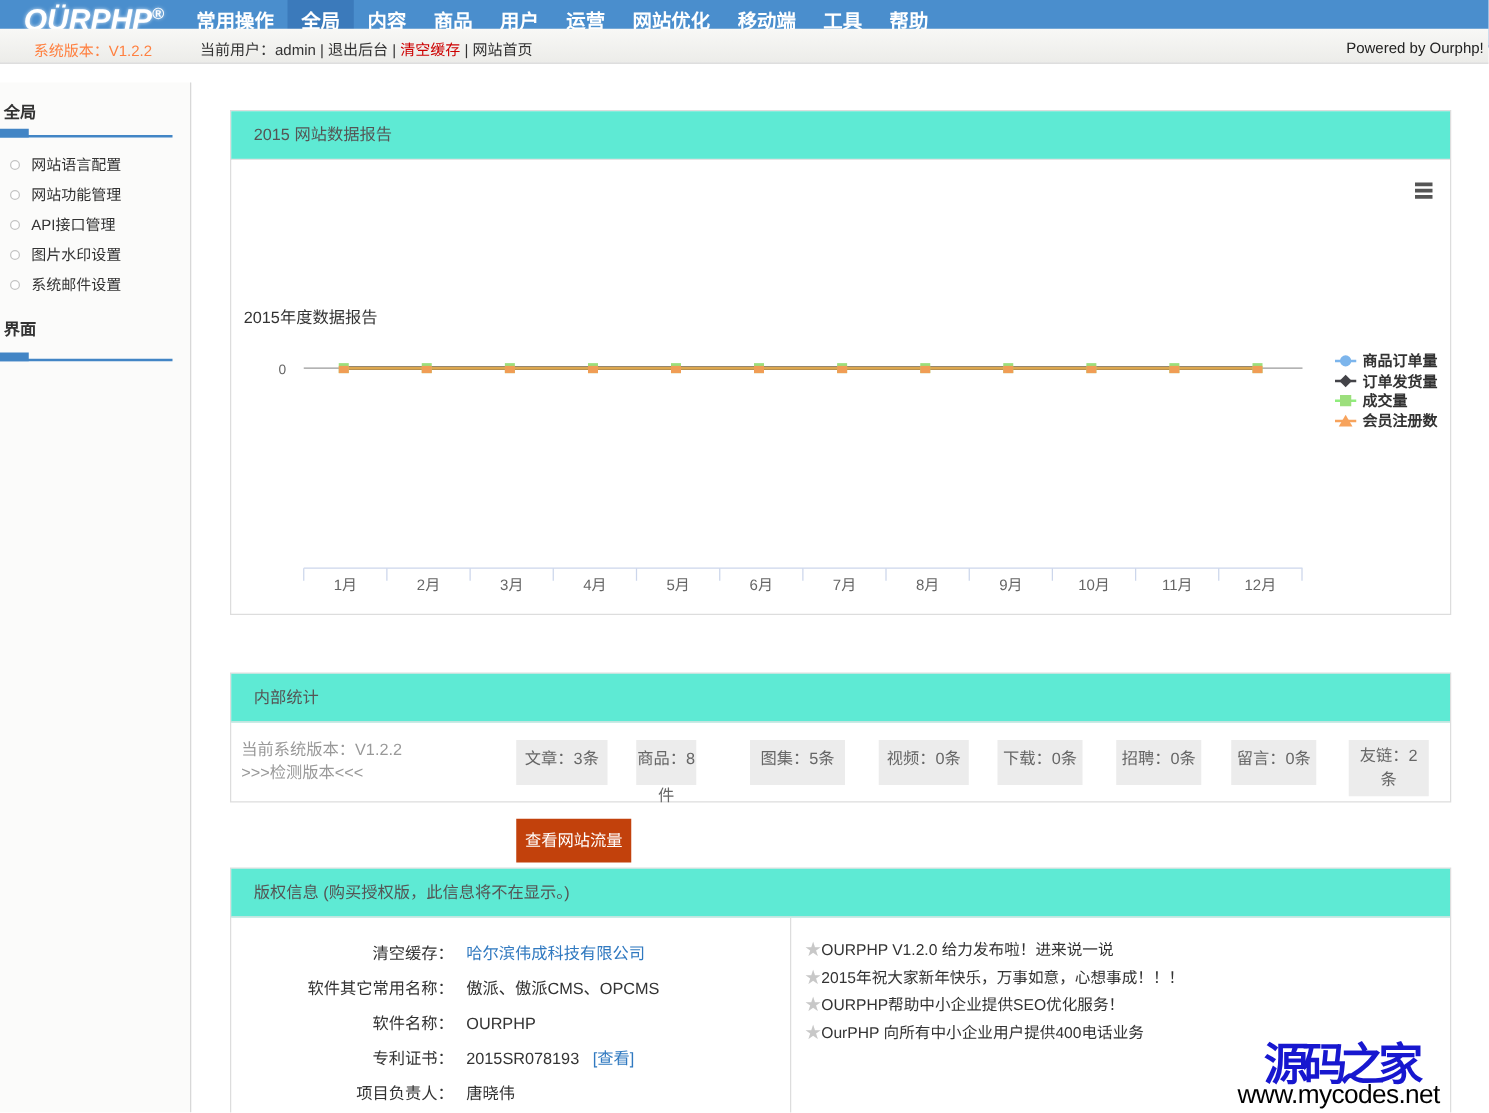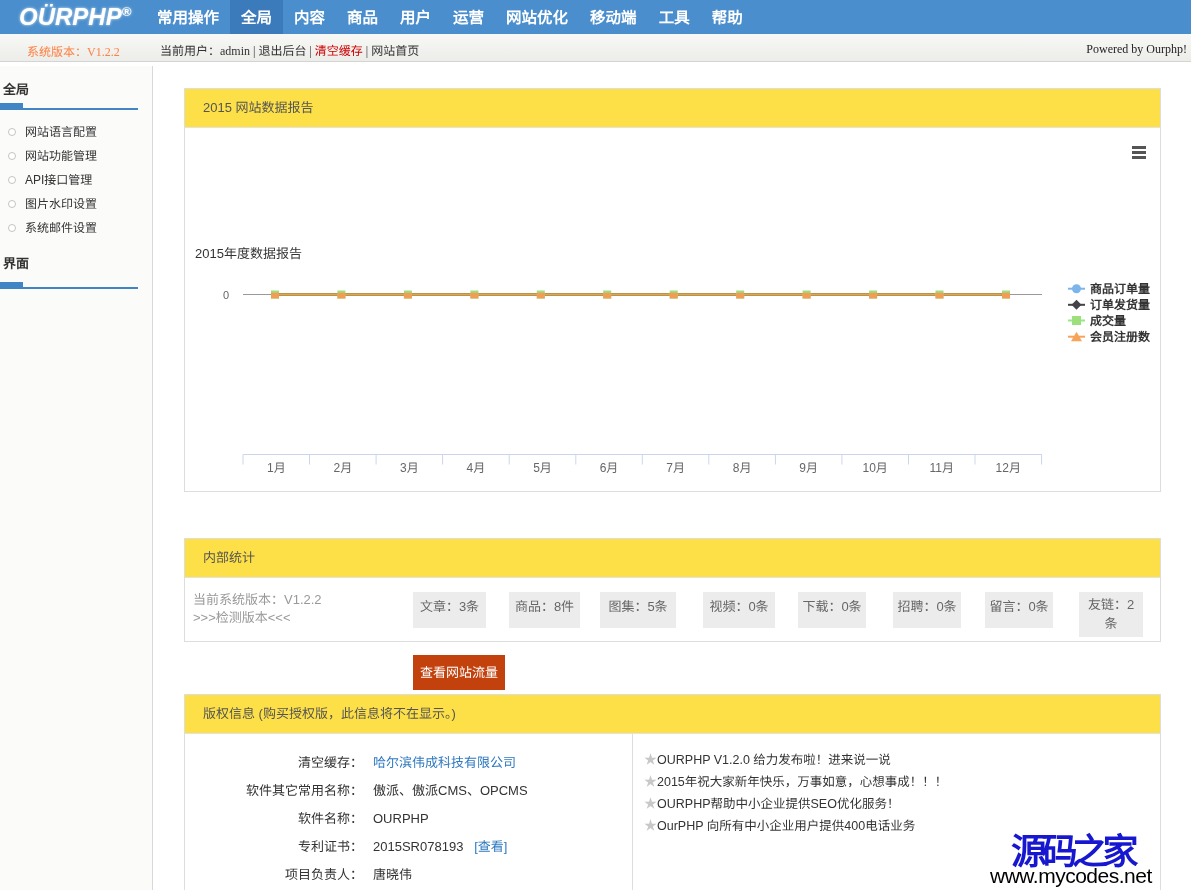--- a/index.html
+++ b/index.html
@@ -10,38 +10,38 @@
 
 .navbar { position:absolute; left:0; top:0; width:100%; height:36px; background:#4a8ecd; border-bottom:2px solid #3a70a5;font-weight:bold; }
 .logo { position:absolute; left:19px; top:3px; font-style:italic; font-size:24px; color:#fff; letter-spacing:0; text-shadow:0 0 3px rgba(255,255,255,.8); }
 .logo sup { font-size:13px; }
 
 .nav { position:absolute; left:146px; top:0; height:36px; }
 .nav a { display:inline-block; float:left; padding:0 11px; line-height:36px; font-size:15.5px; color:#fff; text-decoration:none;text-align:right; }
 .nav a.on { background:#3b7abb; }
 
 
-.topbar { position:absolute; left:0; top:34px; width:100%; height:27px; background:linear-gradient(#f8f8f6,#ecece9); border-bottom:1px solid #d4d4d4; font-size:12.5px; color:#333;font-family:Liberation Serif, serif; }
+.topbar { position:absolute; left:0; top:23px; width:100%; height:27px; background:linear-gradient(#f8f8f6,#ecece9); border-bottom:1px solid #d4d4d4; font-size:12.5px; color:#333; }
 .ver { position:absolute; left:27px; top:8px; font-size:12px; color:#ff8040; }
 .userinfo { position:absolute; left:160px; top:7px; font-size:12px; }
 .userinfo .red { color:#cc0000; }
 .powered { position:absolute; right:4px; top:8px; font-size:12px; color:#222; }
 
 
 .sidebar { position:absolute; left:0; top:66px; width:152px; height:824px; background:#fbfbfa; border-right:1px solid #d8d8d8; }
 .side-h { margin:16px 0 0 3px; font-size:13px; font-weight:bold; color:#333; height:15px; line-height:15px; }
 .side-line { position:relative; margin:11px 14px 0 0; height:2px; background:#4285c5; }
 .side-line:before { content:""; position:absolute; left:0; bottom:0; width:23px; height:7px; background:#4285c5; }
 .side-ul { list-style:none; margin-top:10px; }
 .side-ul li { position:relative; height:24px; line-height:24px; padding-left:25px; font-size:12px; color:#333; }
 .side-ul li:before { content:""; position:absolute; left:8px; top:8px; width:6px; height:6px; border:1px solid #c4c4c4; border-radius:50%; background:#fff; }
 
 
 .card { position:absolute; left:184px; width:975px; background:#fff; border:1px solid #ddd; }
-.card-h { height:38px; line-height:38px; background:#fde047; border-bottom:1px solid #e3e3e3; padding-left:18px; font-size:13px; color:#555; }
+.card-h { height:38px; line-height:38px; background:#5eead4; border-bottom:1px solid #e3e3e3; padding-left:18px; font-size:13px; color:#555; }
 #card1 { top:88px; height:402px; }
 #card2 { top:538px; height:102px; }
 #card3 { top:694px; height:260px; }
 
 
 .chartbox { position:absolute; left:184px; top:127px; width:975px; height:363px; }
 
 
 .c2body { position:relative; height:63px; }
 .c2txt { position:absolute; left:8px; top:13px; font-size:13px; color:#999; line-height:17.5px; }
@@ -188,21 +188,21 @@
   <path d="M892.5 204.7 L898.0 214.2 L887.0 214.2 Z" fill="#f7a35c"></path>
   <text x="906" y="214.2" font-size="12" font-weight="bold" fill="#333">会员注册数</text>
 </svg>
 </div>
 
 <div class="card" id="card2">
   <div class="card-h">内部统计</div>
   <div class="c2body">
     <div class="c2txt">当前系统版本：V1.2.2<br>&gt;&gt;&gt;检测版本&lt;&lt;&lt;</div>
     <div class="statbox" style="left:228px;width:73px;">文章：3条</div>
-    <div class="statbox" style="left:324px;width:71px;">商品：8件</div>
+    <div class="statbox" style="left:324px;width:48px;">商品：8件</div>
     <div class="statbox" style="left:415px;width:76px;">图集：5条</div>
     <div class="statbox" style="left:518px;width:72px;">视频：0条</div>
     <div class="statbox" style="left:613px;width:68px;">下载：0条</div>
     <div class="statbox" style="left:708px;width:68px;">招聘：0条</div>
     <div class="statbox" style="left:800px;width:68px;">留言：0条</div>
     <div class="statbox tall" style="left:894px;width:64px;">友链：2<br>条</div>
   </div>
 </div>
 
 <div class="btn-blue">查看网站流量</div>

